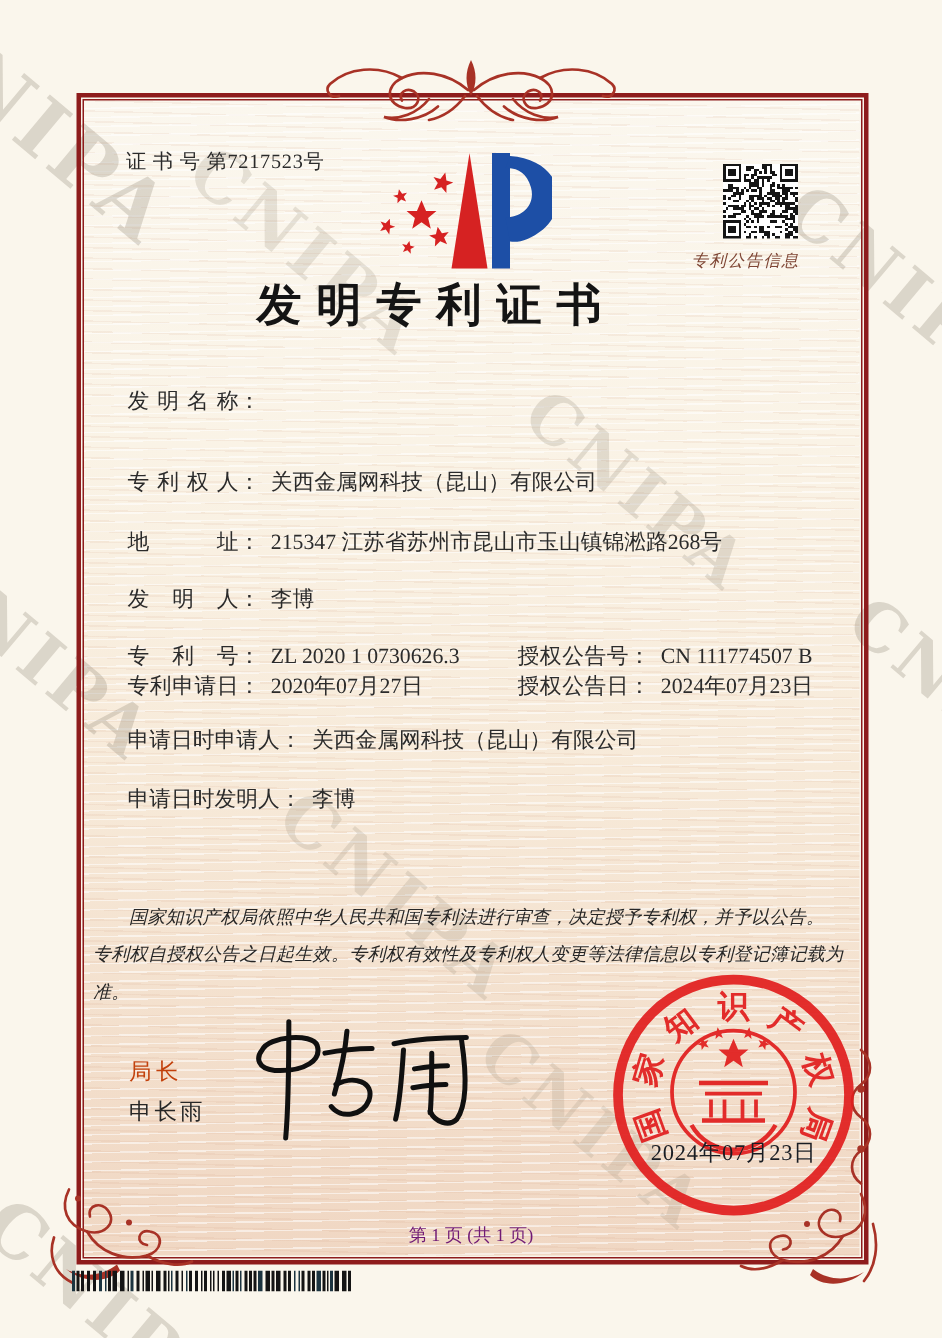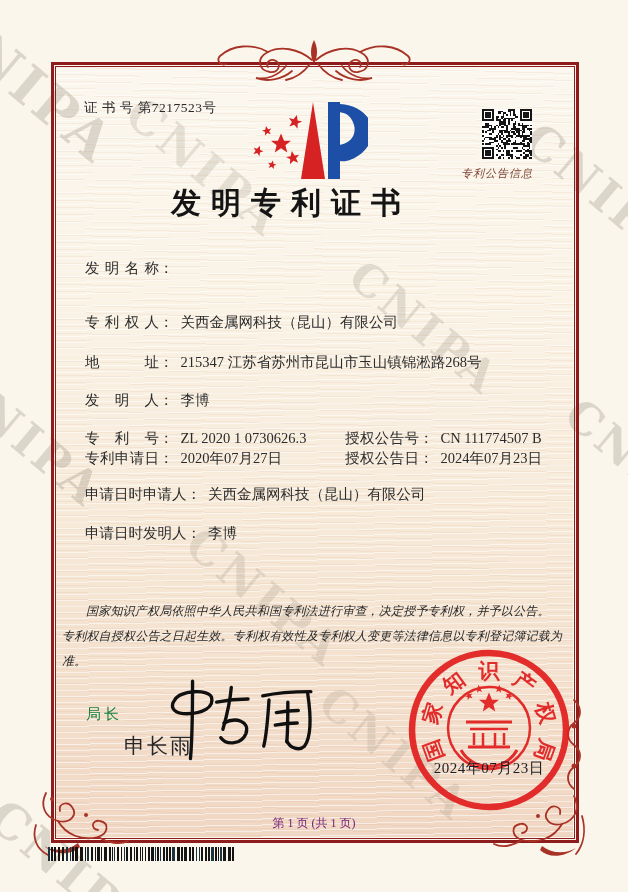--- a/index.html
+++ b/index.html
@@ -56,22 +56,22 @@
   .col2{position:absolute;left:260px;top:0;display:flex;}
   .mb34{margin-bottom:34px}.mb20{margin-bottom:20px}.mb18{margin-bottom:18px}
   .mb15{margin-bottom:0}.mb16{margin-bottom:16px}.mb19{margin-bottom:19px}
   
   .notice{
     position:absolute;left:62px;top:599px;width:504px;
     font-size:12px;line-height:25px;font-style:italic;color:#262626;letter-spacing:.2px;
   }
   .notice .l1{text-indent:2em;}
   
-  .sig-title{position:absolute;left:86px;top:705px;font-family:"Liberation Sans",sans-serif;font-size:15px;letter-spacing:3px;color:#15803d;}
-  .sig-name{position:absolute;left:86px;top:732px;font-family:Liberation Sans, sans-serif;font-size:21px;letter-spacing:2px;color:#272727;margin-left:38px;}
+  .sig-title{position:absolute;left:86px;top:705px;font-family:"Liberation Sans",sans-serif;font-size:15px;letter-spacing:3px;color:#c2410c;}
+  .sig-name{position:absolute;left:86px;top:732px;font-family:Liberation Sans, sans-serif;font-size:15px;letter-spacing:2px;color:#272727;}
   .sig-script{position:absolute;left:158px;top:674px;width:178px;height:96px;}
   
   .seal{position:absolute;left:403px;top:644px;width:172px;height:172px;}
   .seal-date{
     position:absolute;left:406px;top:759px;width:166px;text-align:center;
     font-size:15px;font-weight:500;color:#191d24;letter-spacing:.5px;
   }
   
   .page-info{position:absolute;left:0;top:815px;width:628px;text-align:center;font-size:12px;color:#701a75;}
   .barcode{position:absolute;left:48px;top:847px;width:190px;height:14px;}

